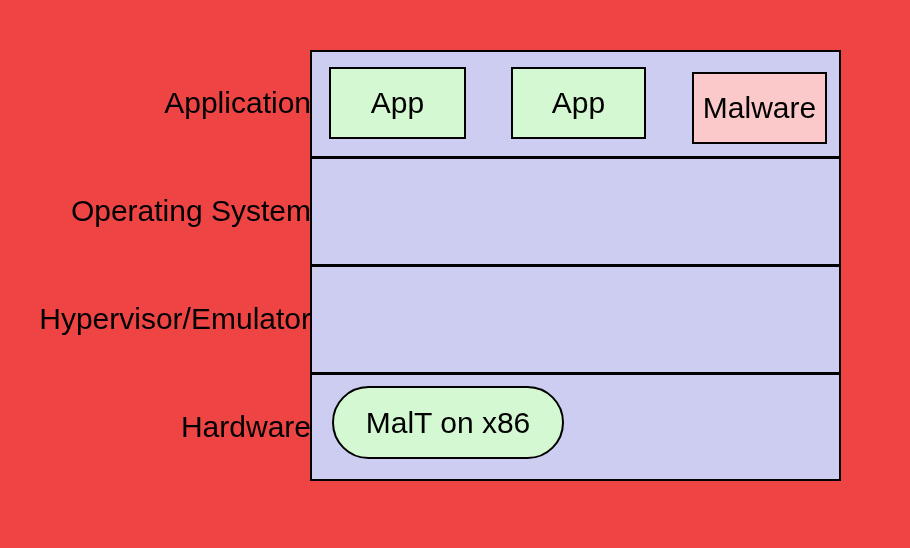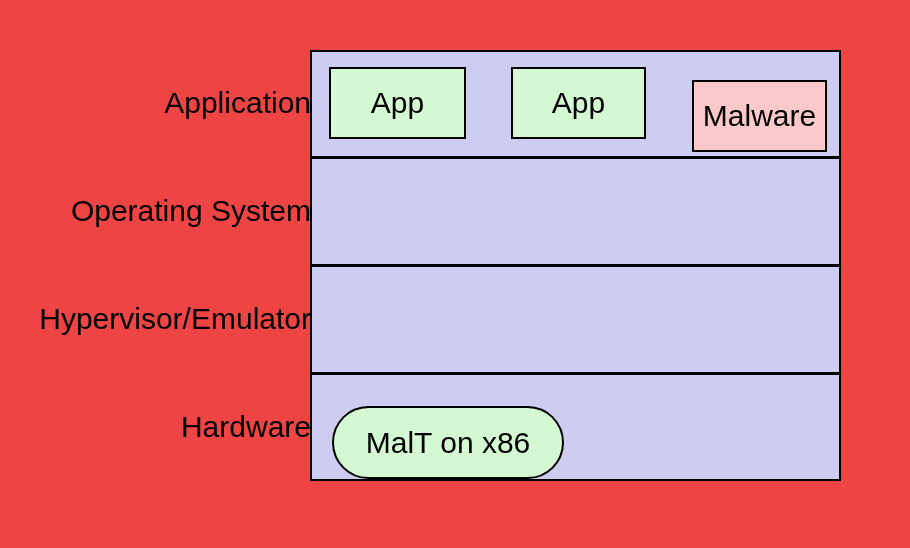--- a/index.html
+++ b/index.html
@@ -53,27 +53,27 @@
     display: flex;
     align-items: center;
     justify-content: center;
     font-size: 30px;
     border: 2px solid var(--border, #000);
     white-space: nowrap;
   }
   .app-box  { background: var(--box_green, #d4f8d2); top: 15px; width: 137px; height: 72px; }
   .app-box-1 { left: 17px; }
   .app-box-2 { left: 199px; width: 135px; }
-  .malware-box { background: var(--box_red, #fbc9c9); top: 28px; left: 380px; width: 135px; height: 72px; }
+  .malware-box { background: var(--box_red, #fbc9c9); top: 20px; left: 380px; width: 135px; height: 72px; }
 
   .pill {
     background: var(--box_green, #d4f8d2);
     border-width: 2.5px;
     border-radius: 37px;
-    top: 354px;
+    top: 334px;
     height: 73px;
   }
   .pill-malt  { left: 20px;  width: 232px; }
   .pill-ninja { left: 280px; width: 227px; }
 </style>
 </head>
 <body>
 
 <div class="canvas">
 

